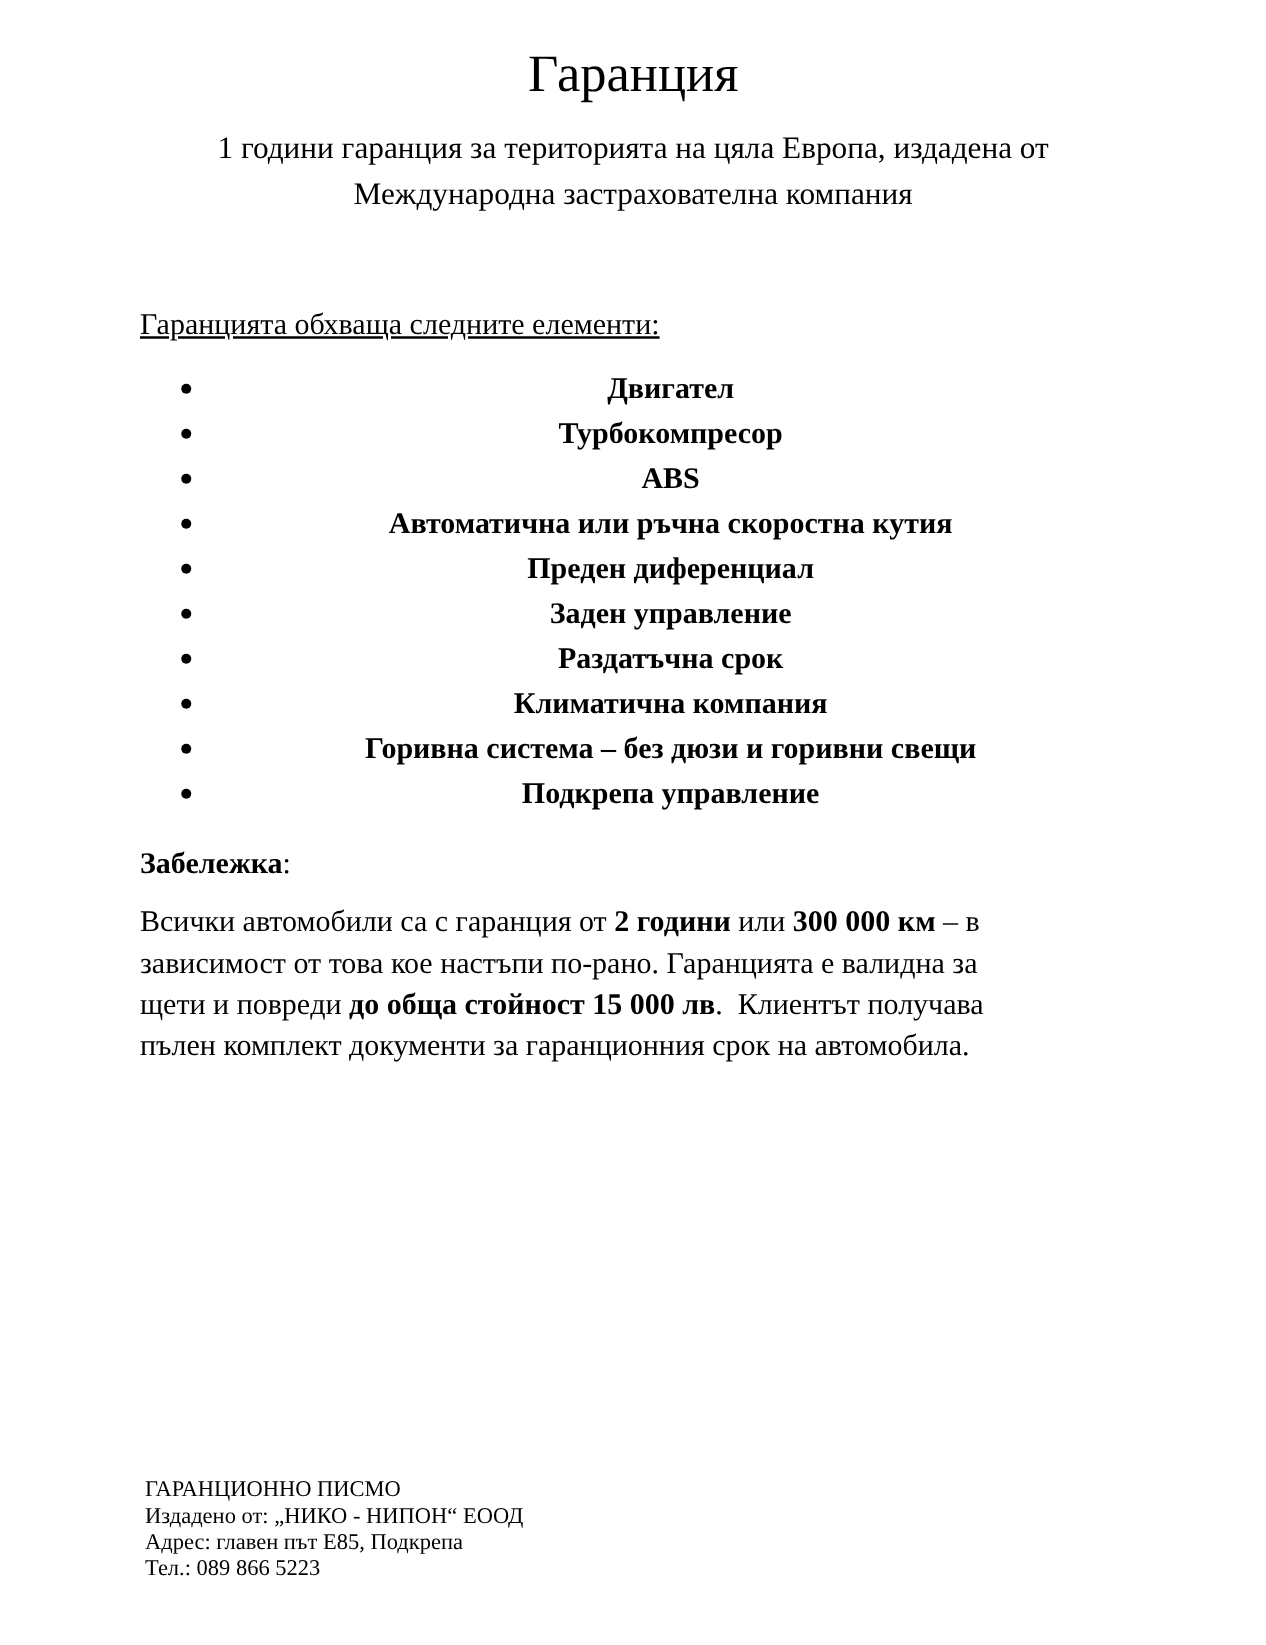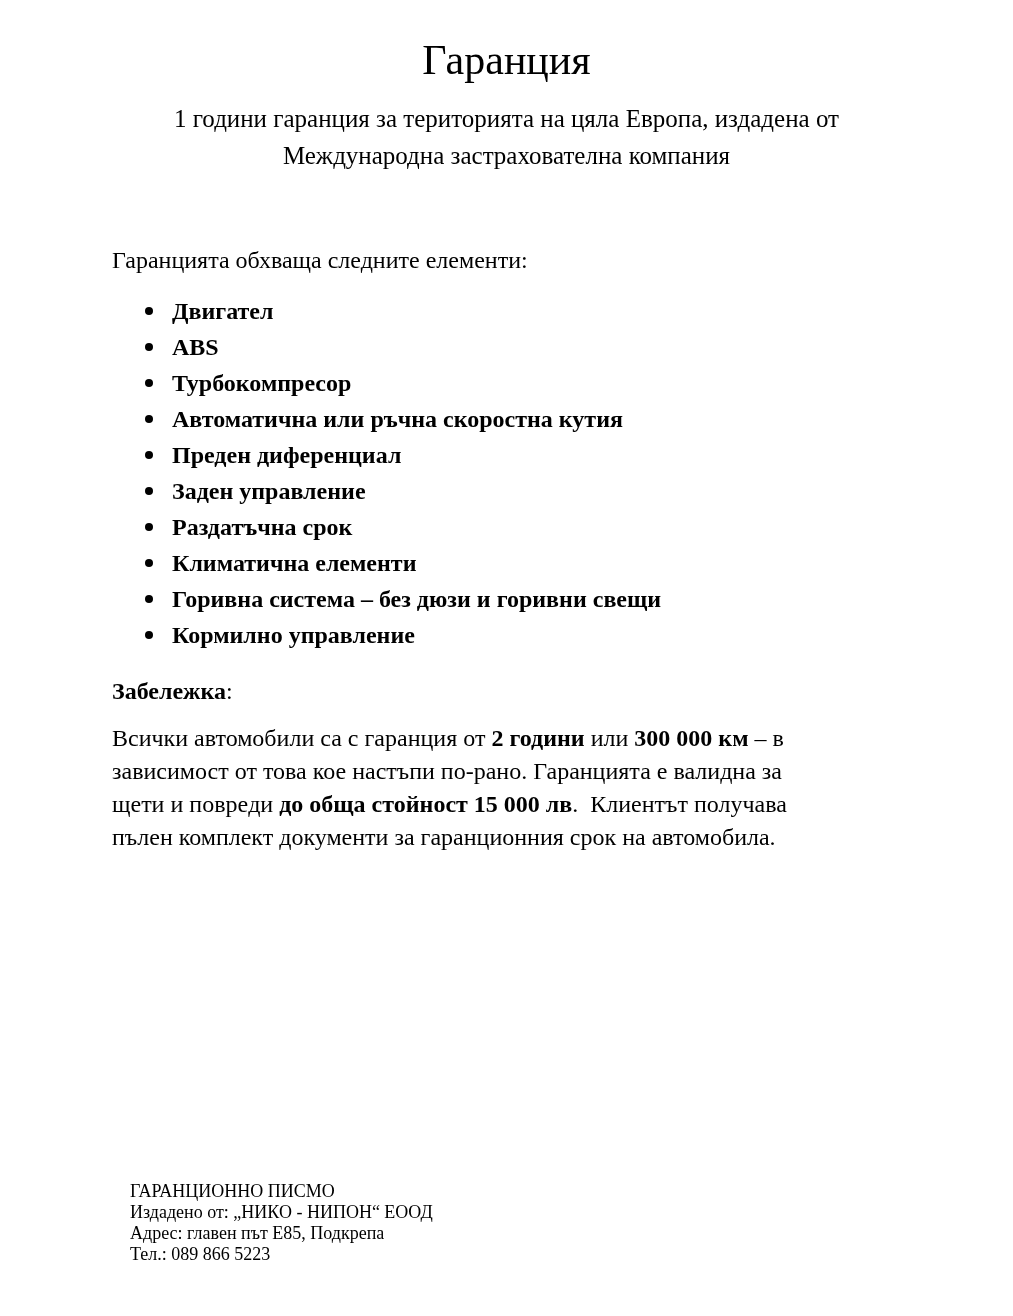--- a/index.html
+++ b/index.html
@@ -28,32 +28,34 @@
   .subtitle {
     font-size: 25px;
     text-align: center;
     line-height: 37px;
     margin-top: 14px;
   }
   .intro {
     font-size: 24px;
     line-height: 33px;
     margin: 70px 0 0 0;
+    text-decoration: underline;
   }
   .coverage-list {
     list-style: none;
     margin: 16px 0 0 0;
     padding: 0;
     font-size: 24px;
     font-weight: bold;
   }
   .coverage-list li {
     position: relative;
     line-height: 36px;
     padding-left: 60px;
+    text-align: center;
   }
   .coverage-list li::before {
     content: "";
     position: absolute;
     left: 33px;
     top: 14px;
     width: 8px;
     height: 8px;
     background: #000000;
     border-radius: 50%;
@@ -68,21 +70,21 @@
     font-size: 24px;
     margin-top: 14px;
   }
   .note-line {
     line-height: 33px;
     white-space: pre-wrap;
   }
   .note-line .bold { font-weight: bold; text-align: right; }
   .footer {
     position: absolute;
-    left: 130px;
+    left: 116px;
     top: 1181px;
     font-size: 18px;
   }
   .footer div {
     line-height: 21px;
   }
 </style>
 </head>
 <body>
 
@@ -92,29 +94,29 @@
 
   <div class="subtitle">
     <div>1 години гаранция за територията на цяла Европа, издадена от</div>
     <div>Международна застрахователна компания</div>
   </div>
 
   <p class="intro">Гаранцията обхваща следните елементи:</p>
 
   <ul class="coverage-list">
       <li>Двигател</li>
+      <li>Турбокомпресор</li>
       <li>ABS</li>
-      <li>Турбокомпресор</li>
       <li>Автоматична или ръчна скоростна кутия</li>
       <li>Преден диференциал</li>
       <li>Заден управление</li>
       <li>Раздатъчна срок</li>
-      <li>Климатична елементи</li>
+      <li>Климатична компания</li>
       <li>Горивна система – без дюзи и горивни свещи</li>
-      <li>Кормилно управление</li>
+      <li>Подкрепа управление</li>
     </ul>
 
   <p class="note-label">
     <span class="bold">Забележка</span><span>:</span>
   </p>
 
   <div class="note-body">
       <div class="note-line"><span>Всички автомобили са с гаранция от </span><span class="bold">2 години</span><span> или </span><span class="bold">300 000 км</span><span> – в</span></div>
       <div class="note-line"><span>зависимост от това кое настъпи по-рано. Гаранцията е валидна за</span></div>
       <div class="note-line"><span>щети и поврeди </span><span class="bold">до обща стойност 15 000 лв</span><span>.  Клиентът получава</span></div>

